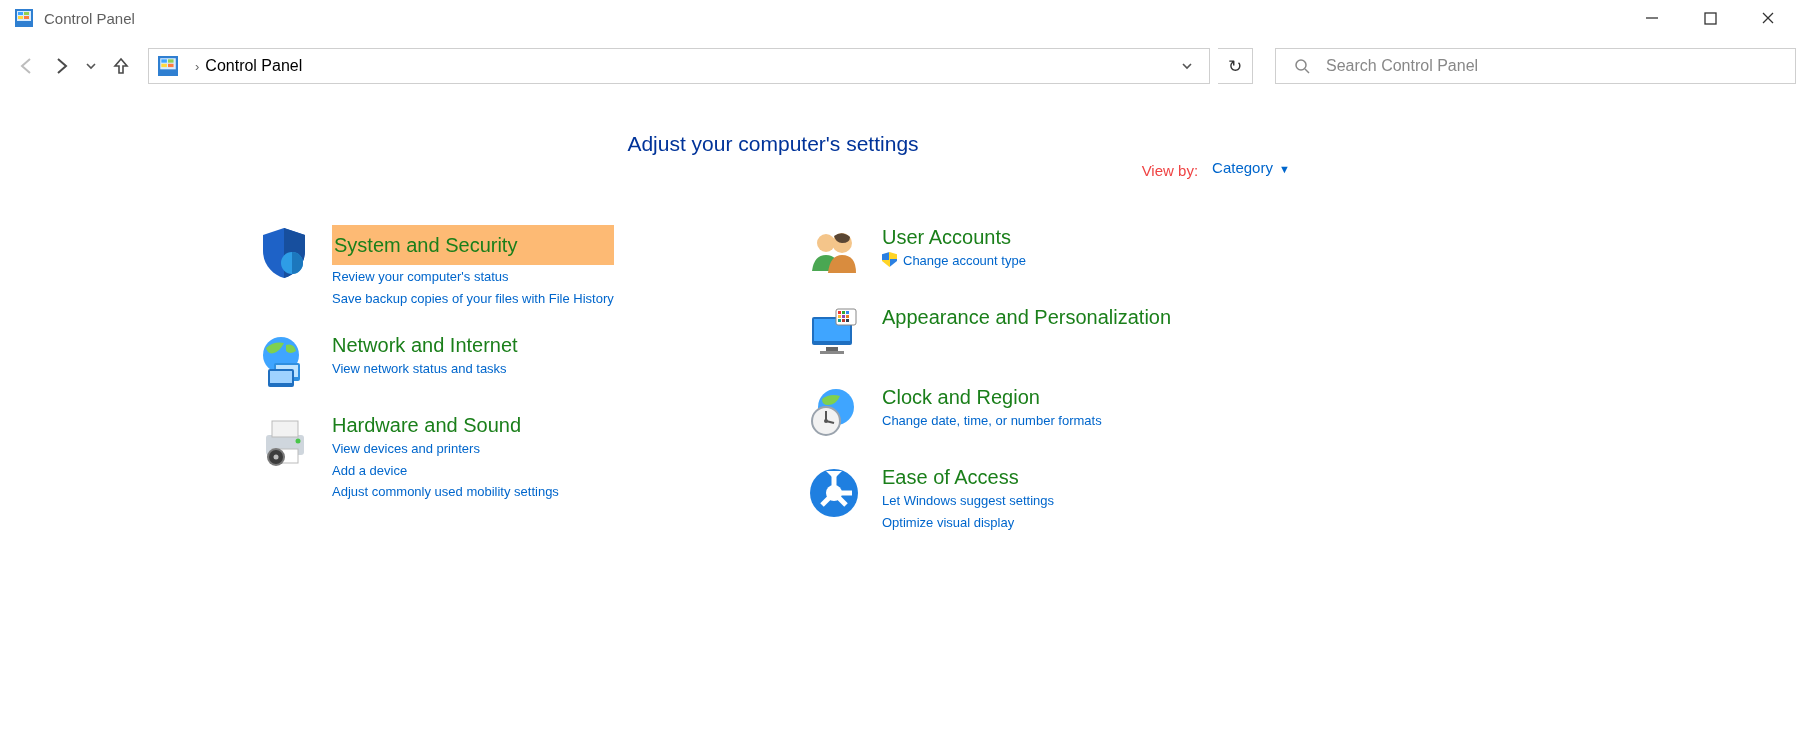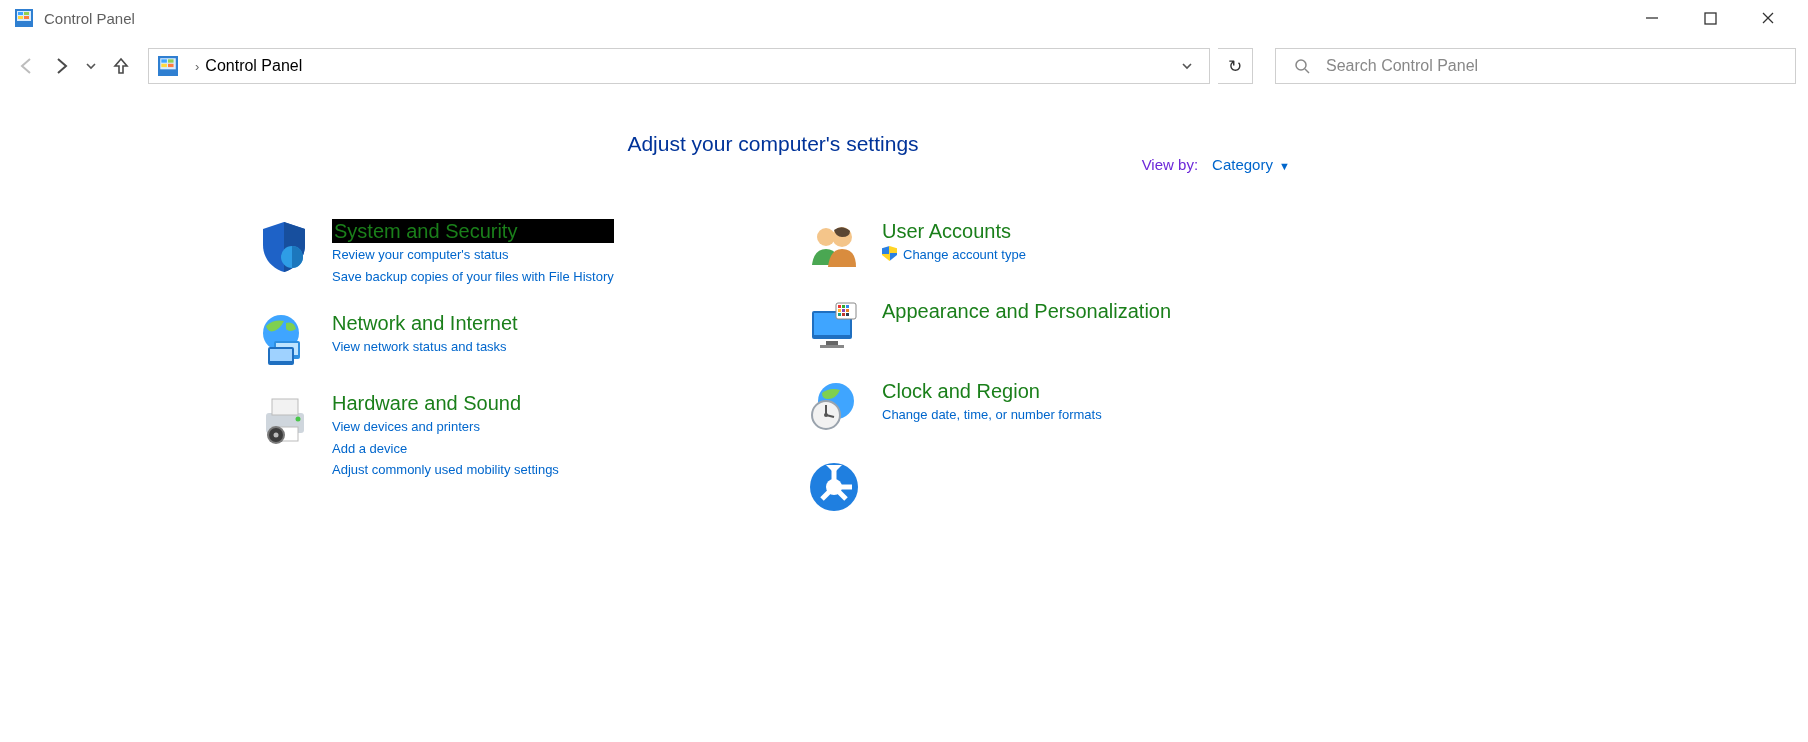--- a/index.html
+++ b/index.html
@@ -21,31 +21,31 @@
   .refresh{width:34px;height:34px;border:1px solid #cfcfcf;border-left:none;display:flex;align-items:center;justify-content:center;color:#333;font-size:17px;}
   .search{flex:1;height:34px;border:1px solid #cfcfcf;display:flex;align-items:center;padding:0 18px;color:#777;margin-left:14px;}
   .search .sicon{margin-right:14px;color:#888;font-size:16px;}
   .search input{border:none;outline:none;font-size:16px;color:#555;width:100%;}
   .search input::placeholder{color:#888;}
   
   .body{padding:34px 0 0 256px;}
   .header-row{display:flex;align-items:center;width:1034px;flex-direction:column;}
   .header-row h1{margin:0;font-size:21px;font-weight:400;color:#003399;}
   .viewby{margin-left:auto;display:flex;align-items:center;gap:14px;font-size:15px;}
-  .viewby .lbl{color:#6d28d9;}
+  .viewby .lbl{color:#ef4444;margin-top:6px;}
   .viewby .val{color:#0066cc;}
   .viewby .tri{color:#0066cc;font-size:11px;margin-left:2px;}
   .columns{display:flex;margin-top:46px;gap:70px;}
   .col{display:flex;flex-direction:column;gap:24px;}
   .col.left{width:480px;} .col.right{width:440px;}
   .cat{display:flex;gap:20px;}
   .cat .icon{width:56px;height:56px;flex:0 0 56px;display:flex;align-items:flex-start;justify-content:center;}
   .cat .texts{display:flex;flex-direction:column;gap:3px;}
   .cat .title{color:#1a7f1a;font-size:20px;line-height:1.2;}
-  .cat .title.hl{background:#000000;padding:0 2px;}
+  .cat .title.hl{background:#fdba74;padding:8px 2px;}
   .cat .link{color:#0066cc;font-size:13px;line-height:1.45;}
   .cat .link.shield::before{content:"";display:inline-block;width:15px;height:15px;margin-right:6px;vertical-align:-2px;
      background:conic-gradient(#ffd426 0 25%,#2b80e2 25% 50%,#ffd426 50% 75%,#2b80e2 75% 100%);
      clip-path:polygon(50% 0,100% 15%,100% 60%,50% 100%,0 60%,0 15%);}
   svg{display:block;}
 </style>
 </head>
 <body>
 
 <div class="titlebar">
@@ -264,16 +264,21 @@
               <g stroke="#fff" stroke-width="5" fill="none">
                 <path d="M28 10 V28"></path>
                 <path d="M28 28 H46"></path>
                 <path d="M28 28 L16 40"></path>
                 <path d="M28 28 L40 40"></path>
               </g>
               <circle cx="28" cy="28" r="8" fill="#fff"></circle>
               <path d="M20 6 L28 14 L36 6 Z" fill="#fff"></path>
             </svg>
           </div>
+          <div class="texts">
+            <a class="title">Ease of Access</a>
+            <a class="link">Let Windows suggest settings</a>
+            <a class="link">Optimize visual display</a>
+          </div>
         </div>
       </div>
   </div>
 </div>
 
 </body></html>

